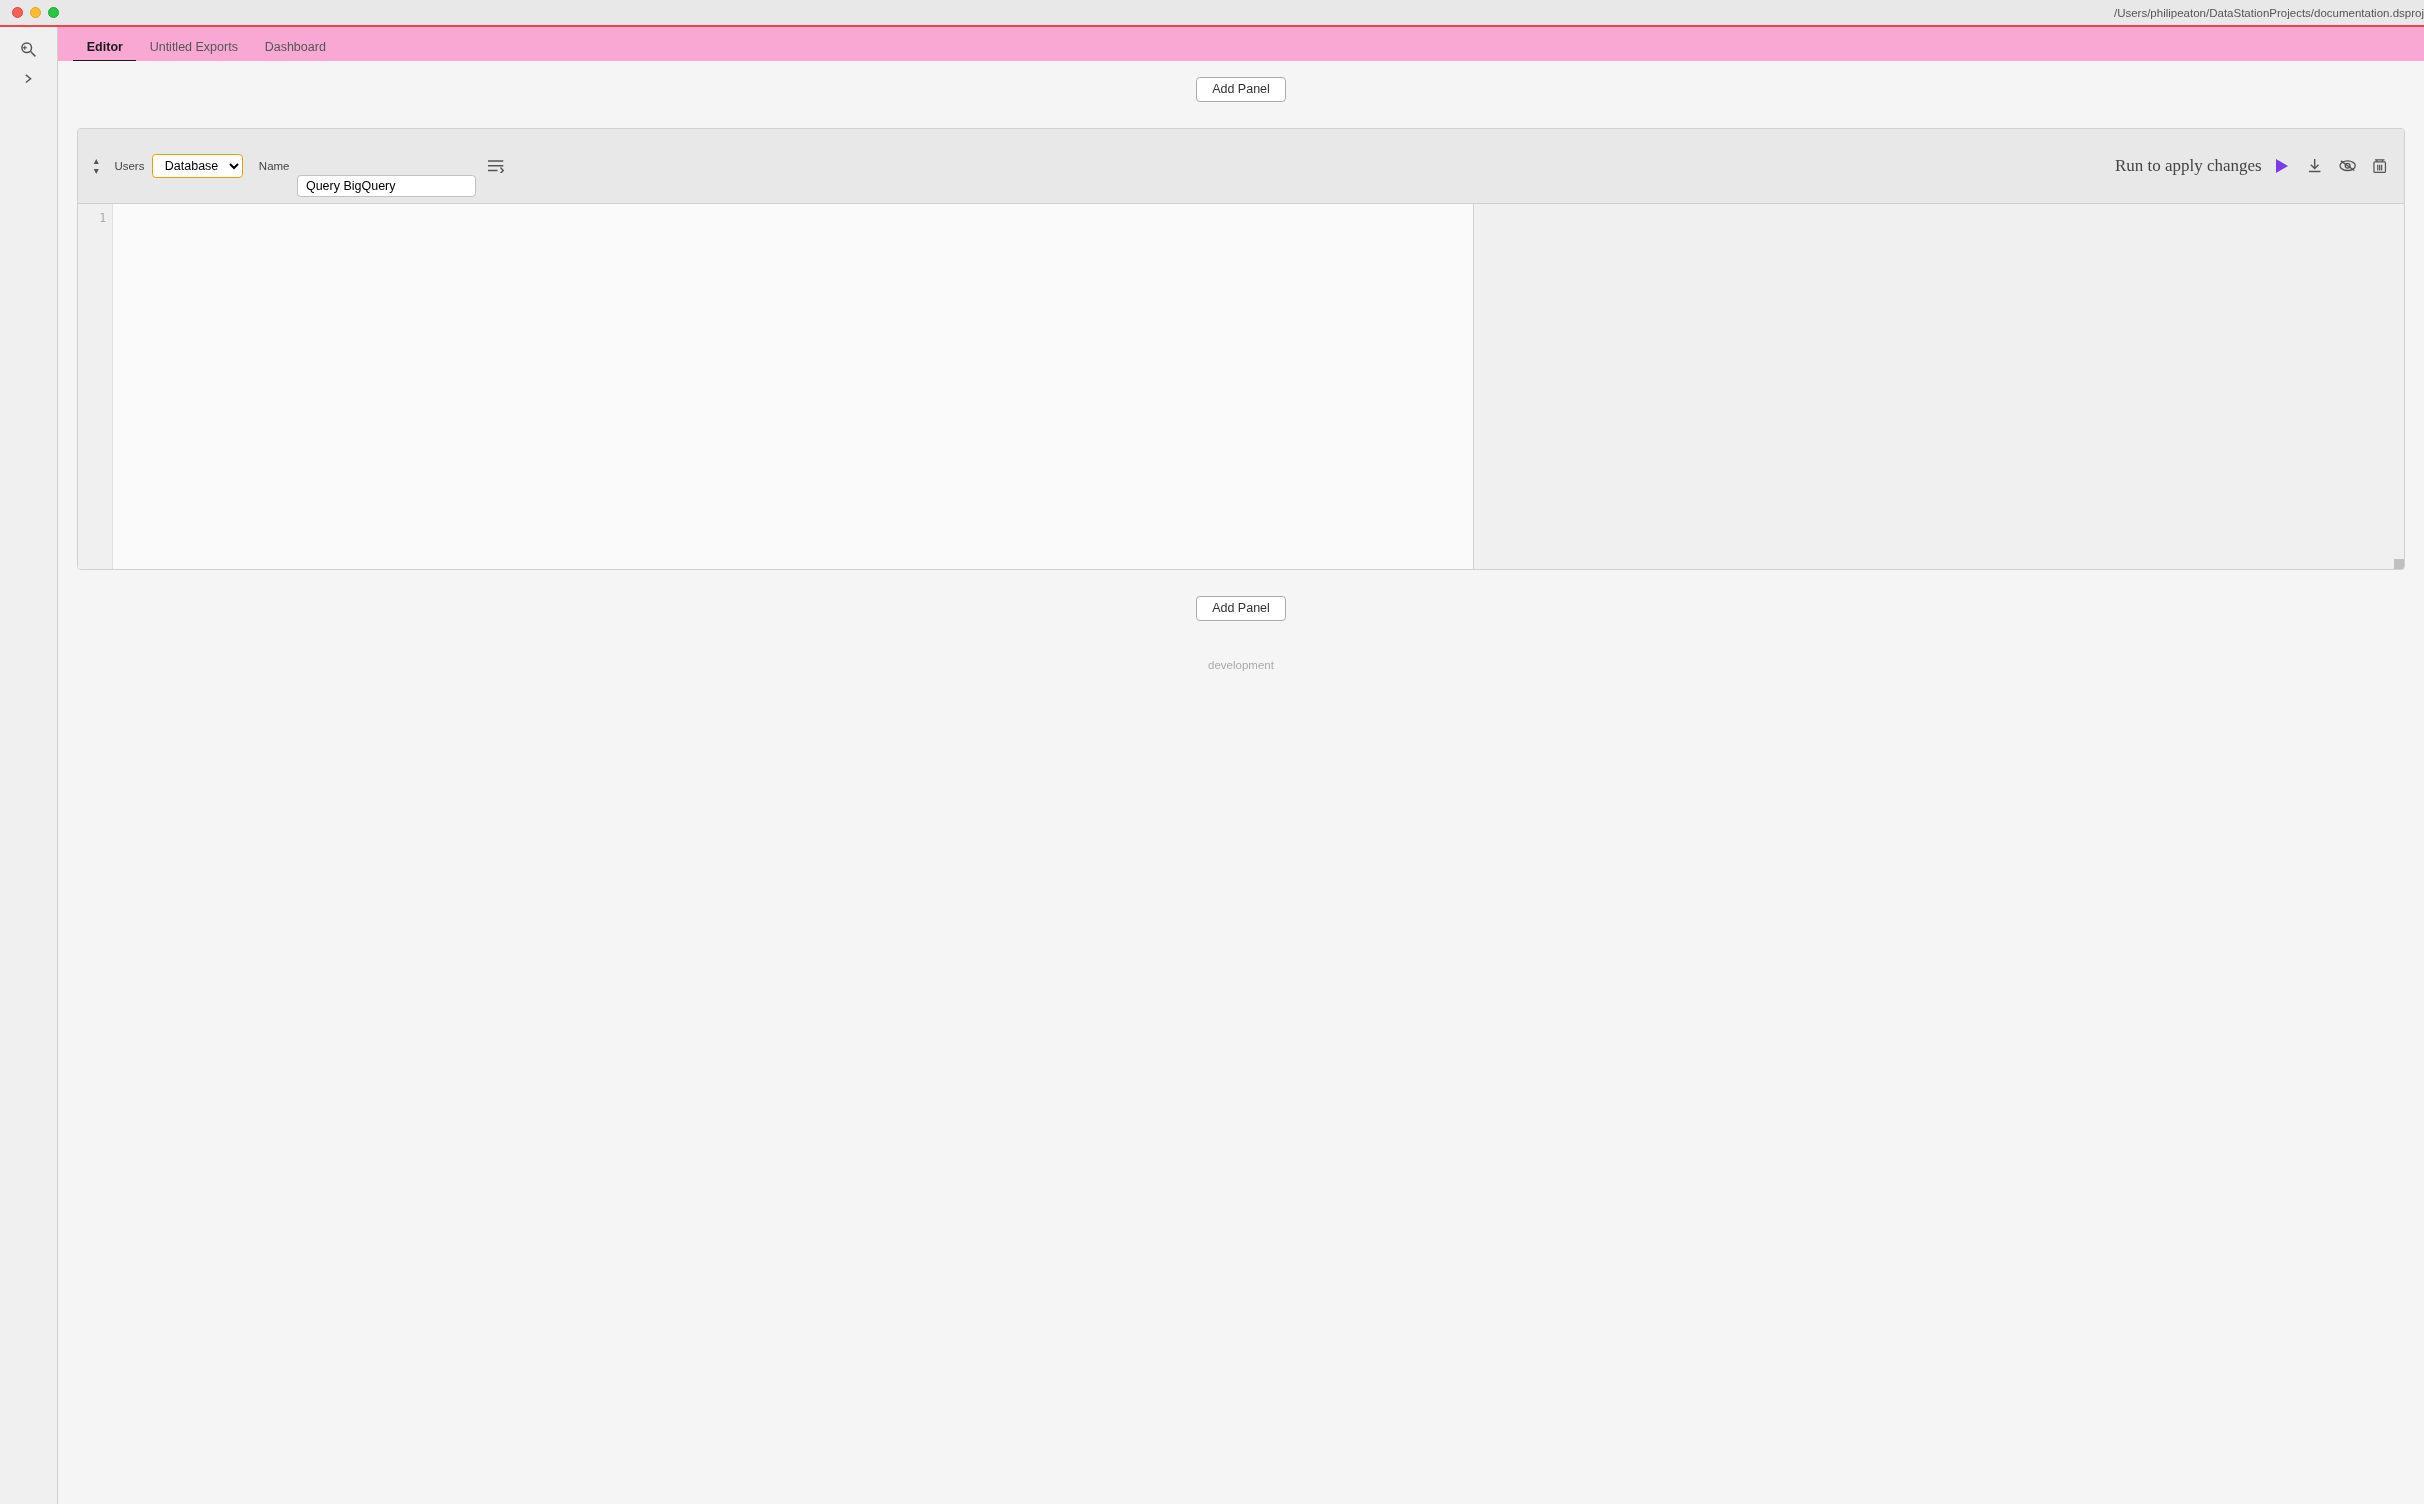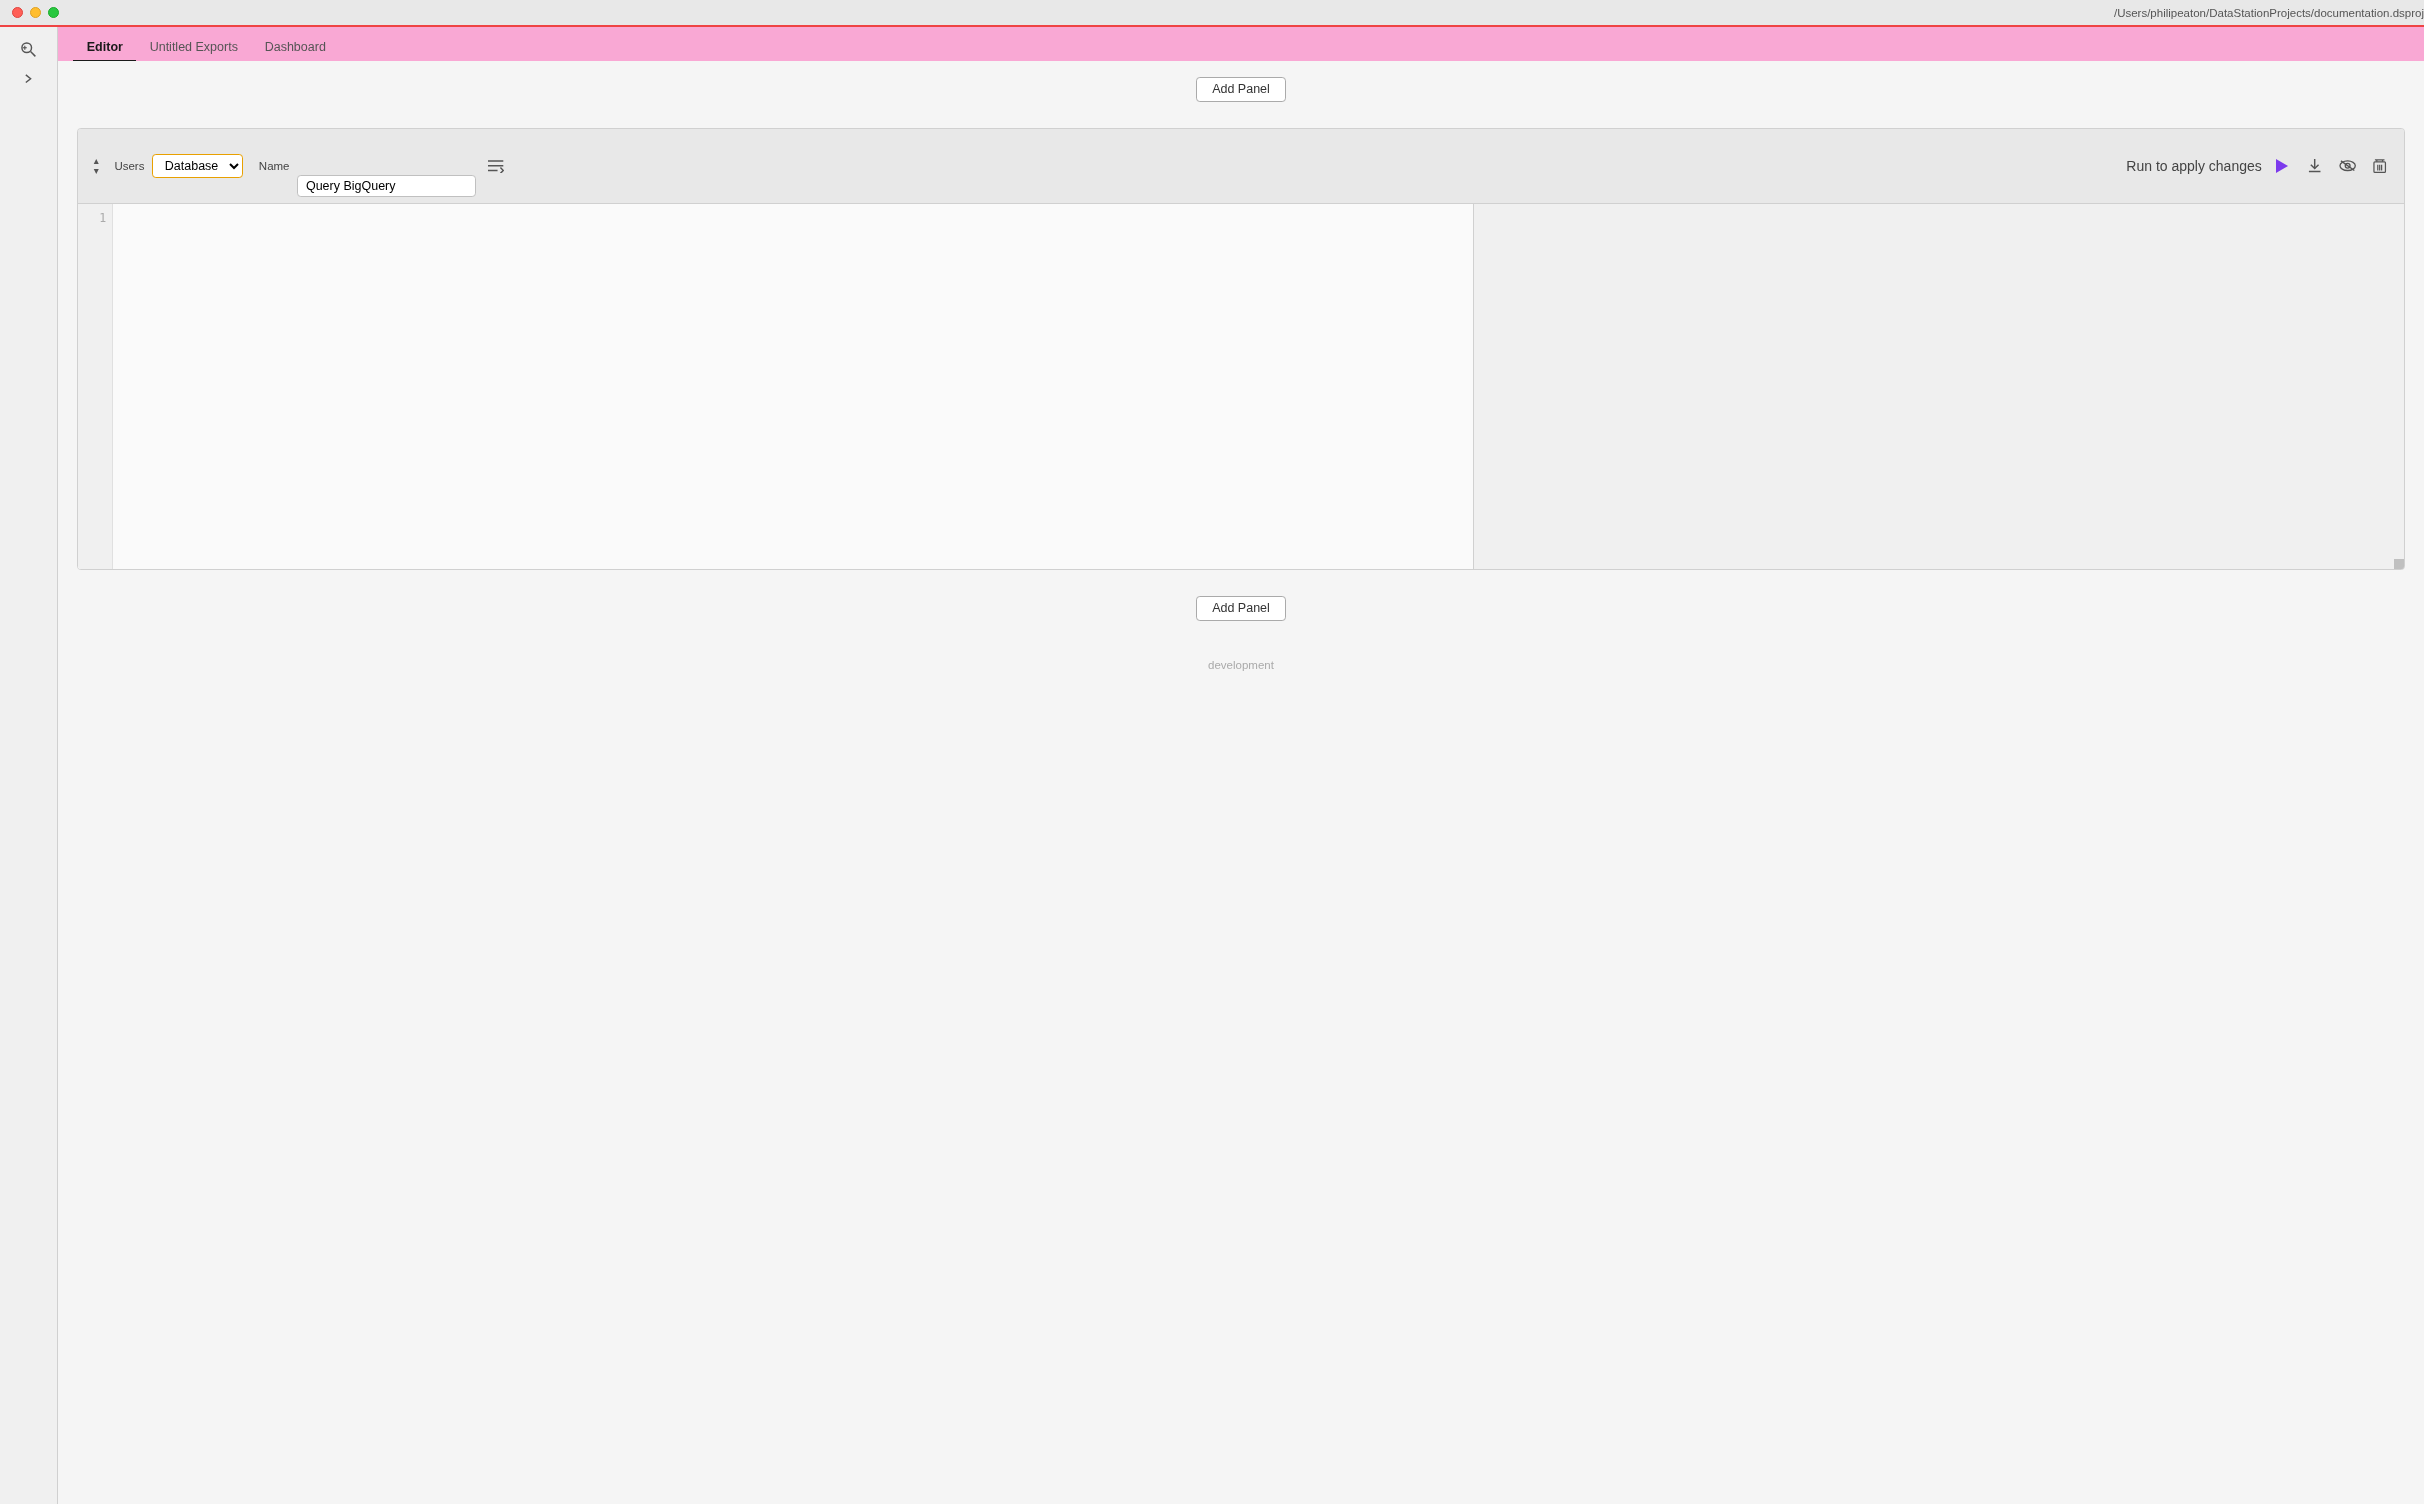--- a/index.html
+++ b/index.html
@@ -246,22 +246,23 @@
       display: flex;
       align-items: center;
       justify-content: center;
       cursor: pointer;
       color: #555;
       font-size: 13.4px;
       border-radius: 2.9px;
     }
     .spacer { flex: 1; }
     .run-text {
-      font-size: 14px;
+      font-size: 17px;
       color: #444;
+      font-family: Liberation Serif, serif;
     }
     .run-btn {
       width: 25px;
       height: 25px;
       display: flex;
       align-items: center;
       justify-content: center;
       cursor: pointer;
     }
     .play-icon {

